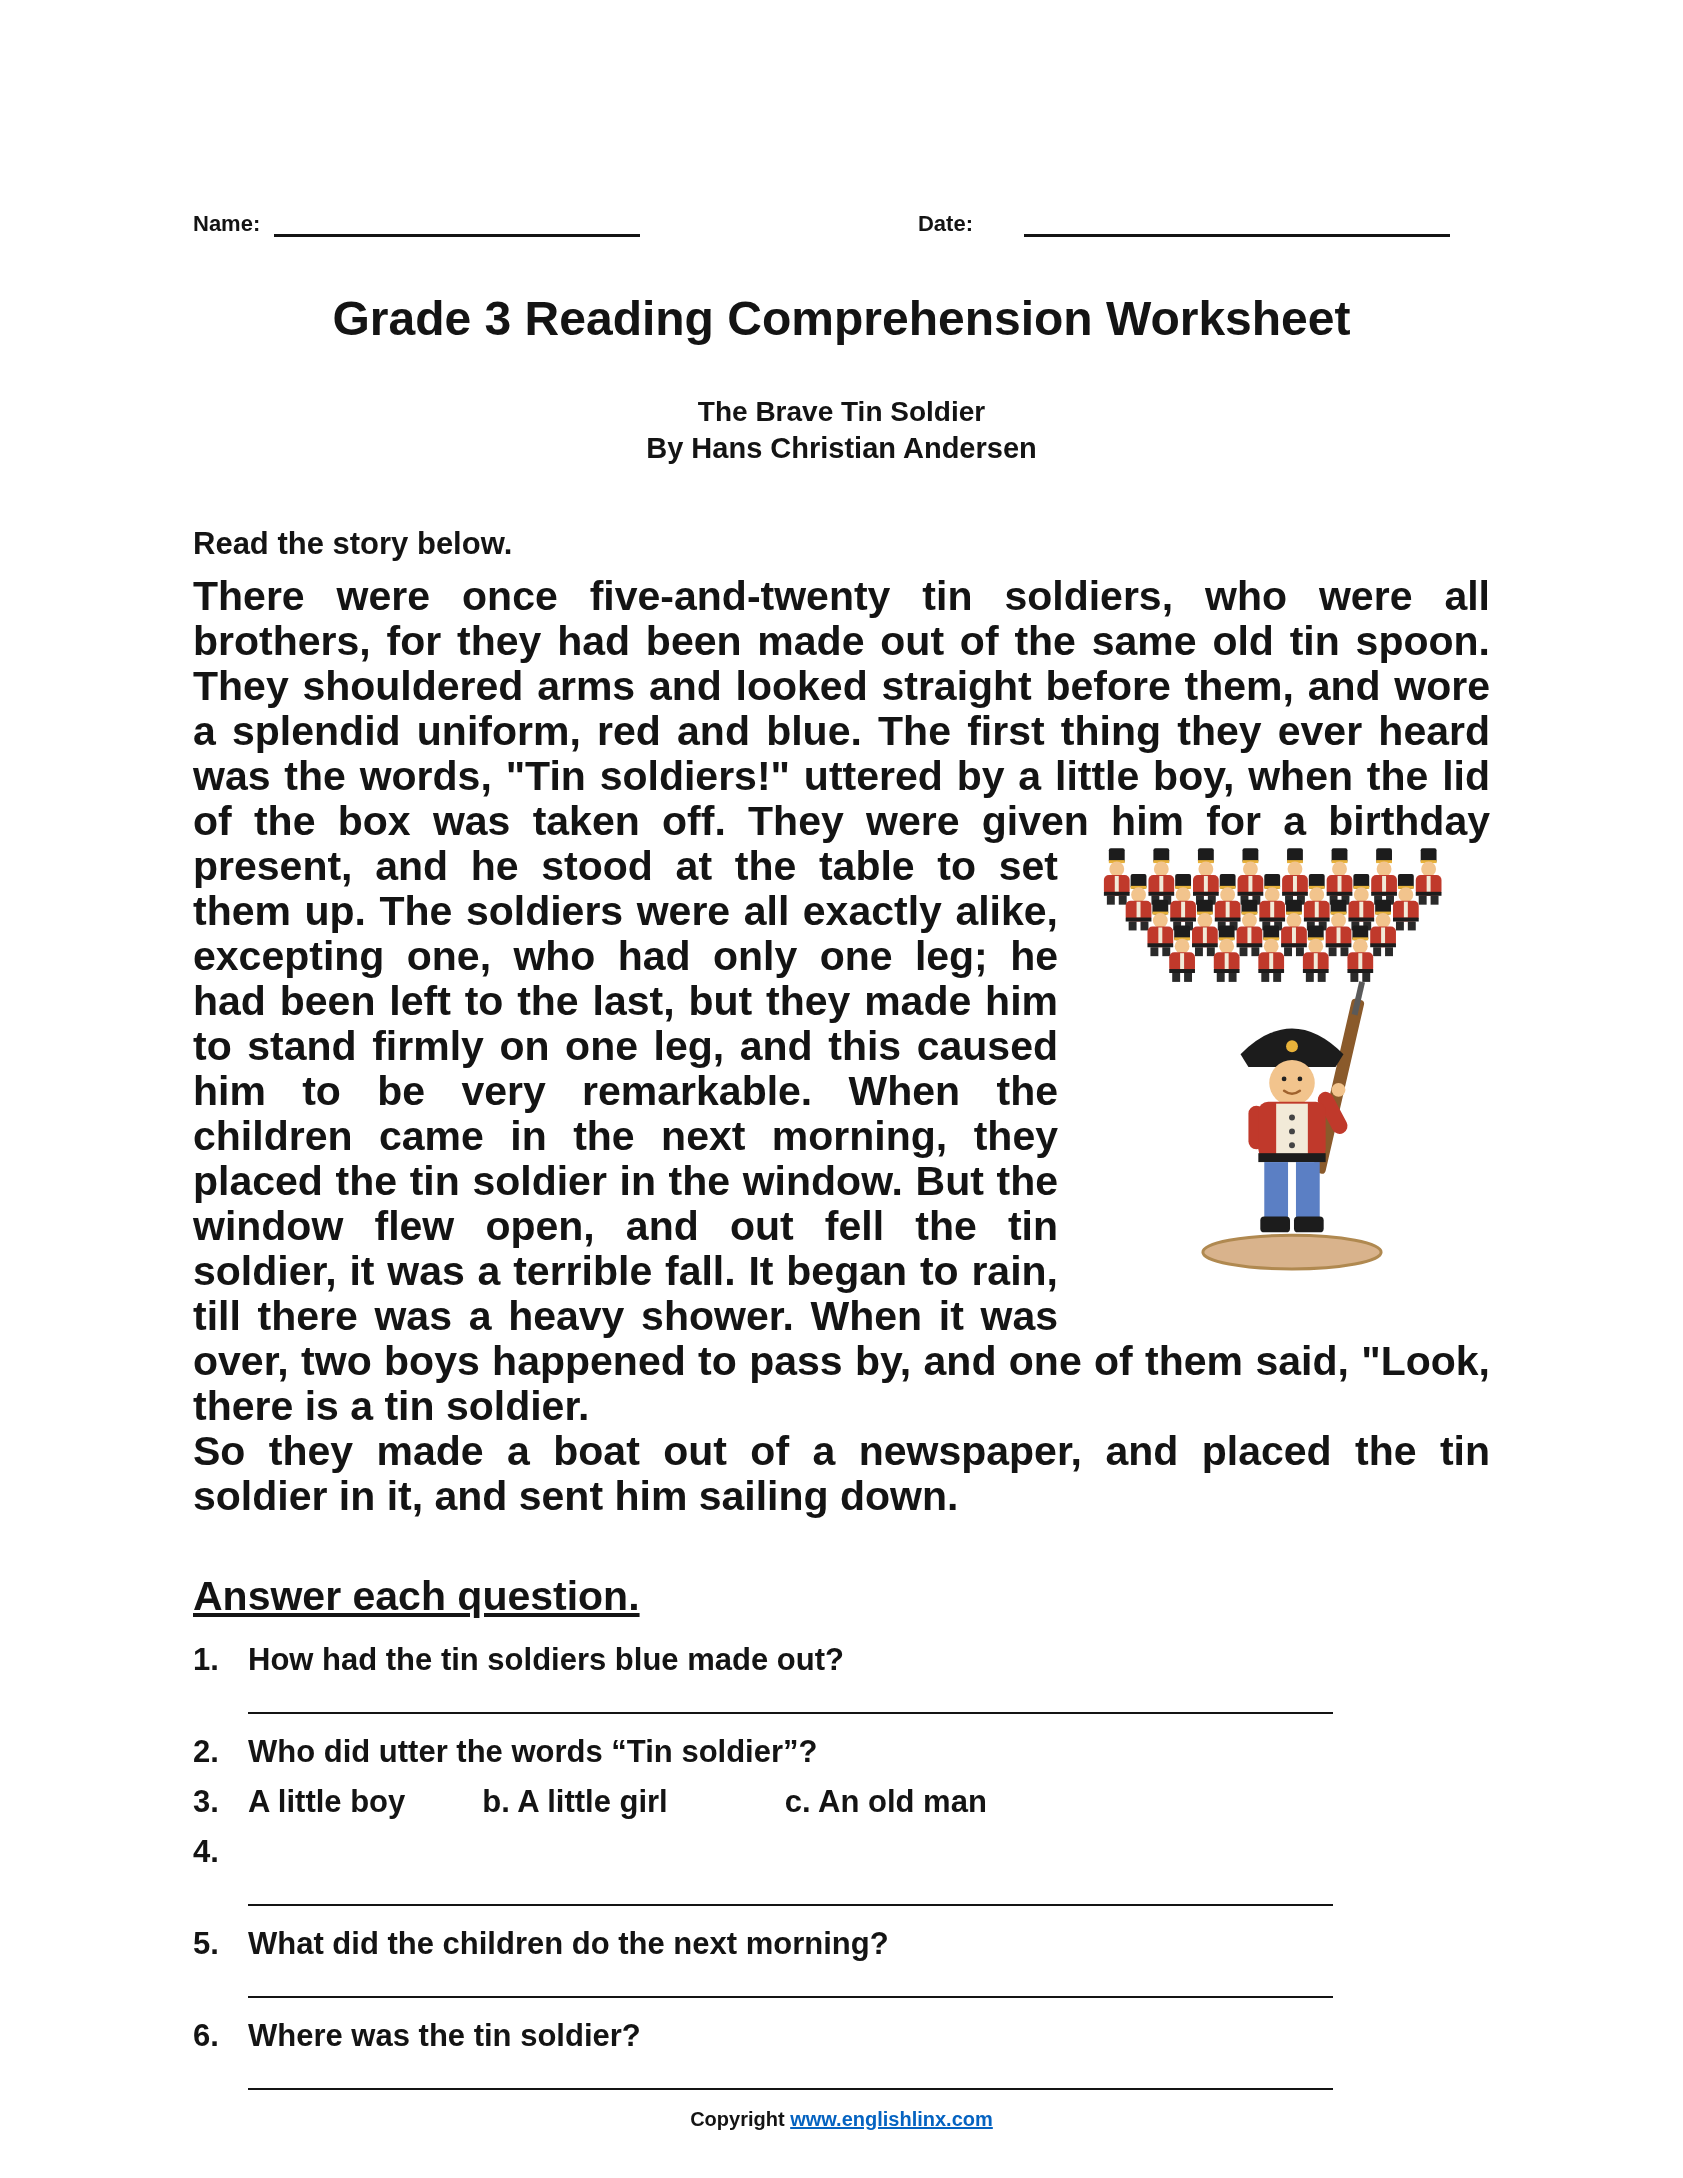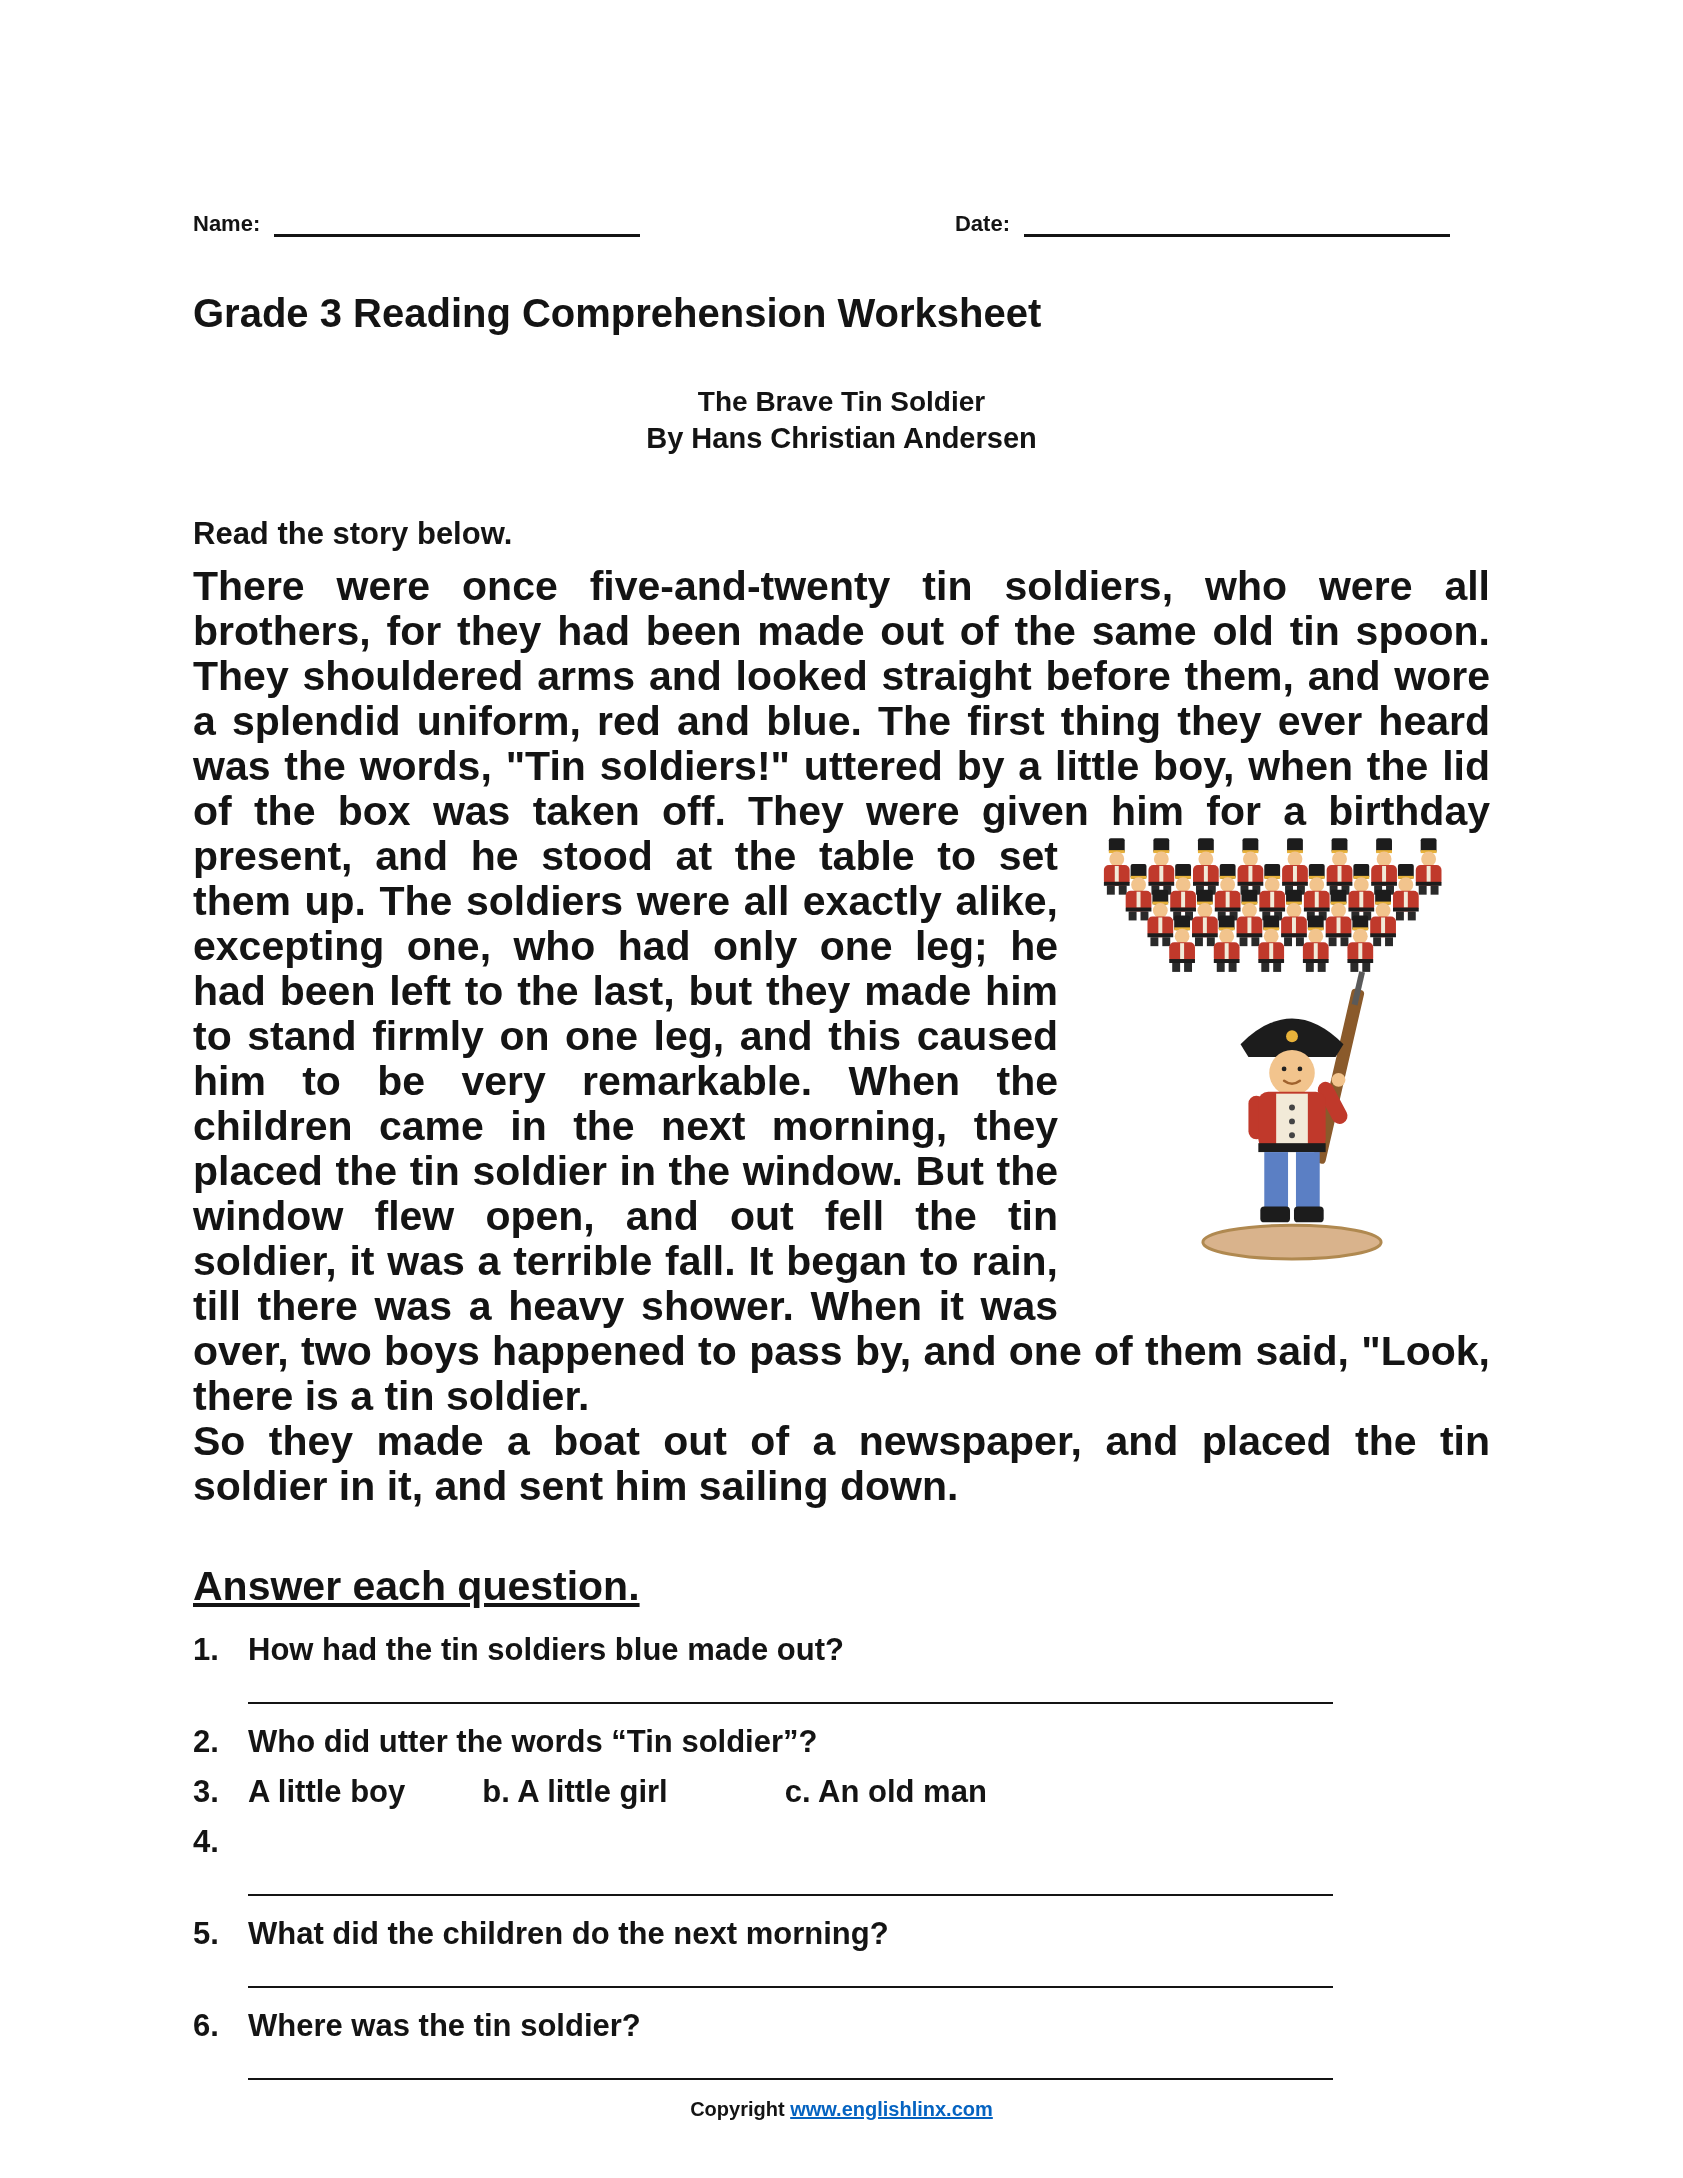--- a/index.html
+++ b/index.html
@@ -10,27 +10,27 @@
     font-weight: 700;
     color: #141414;
     position: relative;
     overflow: hidden;
   }
   .page { padding: 203px 193px 0 193px; }
 
   
   .topline { display: flex; justify-content: space-between; font-size: 22px; margin-bottom: 54px; }
   .field-group { display: flex; align-items: flex-end; }
-  .date-group { margin-right: 40px; }
+  .date-group { margin-right: 40px; gap: 37px; }
   .blank { display: inline-block; border-bottom: 3px solid #141414; height: 34px; margin-left: 14px; }
   .name-blank { width: 366px; }
   .date-blank { width: 426px; }
 
   
-  .main-title { font-size: 40px; margin-bottom: 50px; }
+  .main-title { font-size: 48px; text-align: center; margin-bottom: 50px; }
   .story-title { font-size: 28px; text-align: center; margin-bottom: 4px; }
   .byline { font-size: 29px; text-align: center; margin-bottom: 61px; }
 
   
   .read-instruction { font-size: 31px; margin-bottom: 12px; }
   .story { font-size: 41px; line-height: 45px; text-align: justify; }
   .story-part { display: block; text-align: justify; }
   .p1 { text-align-last: justify; }
   .p3 { clear: both; }
   .illustration { float: right; width: 396px; height: 446px; margin: 4px 0 6px 36px; }

